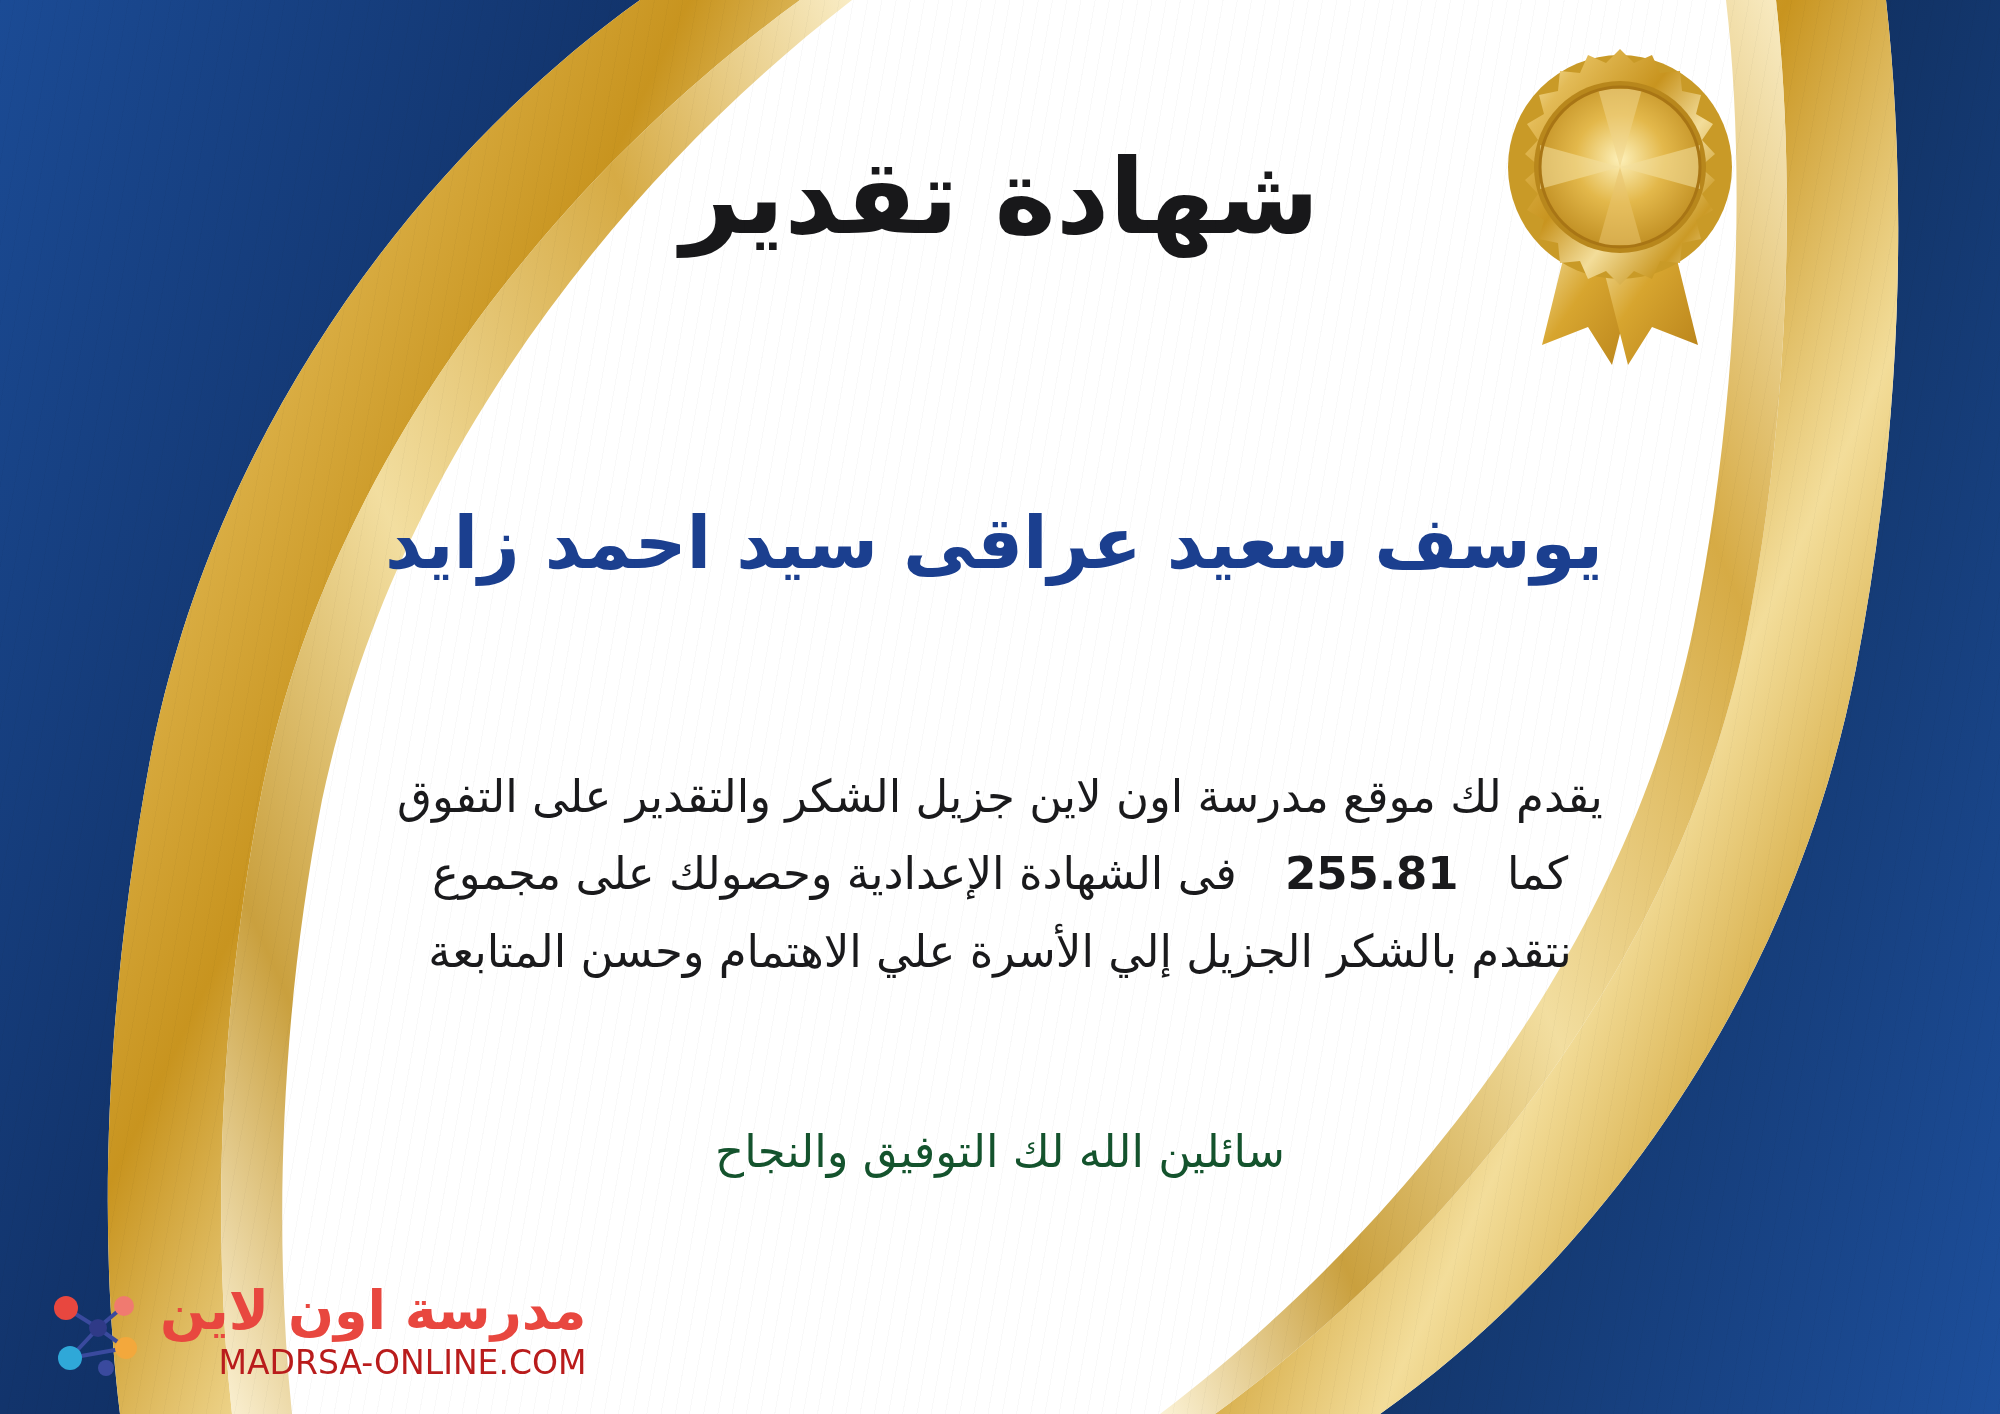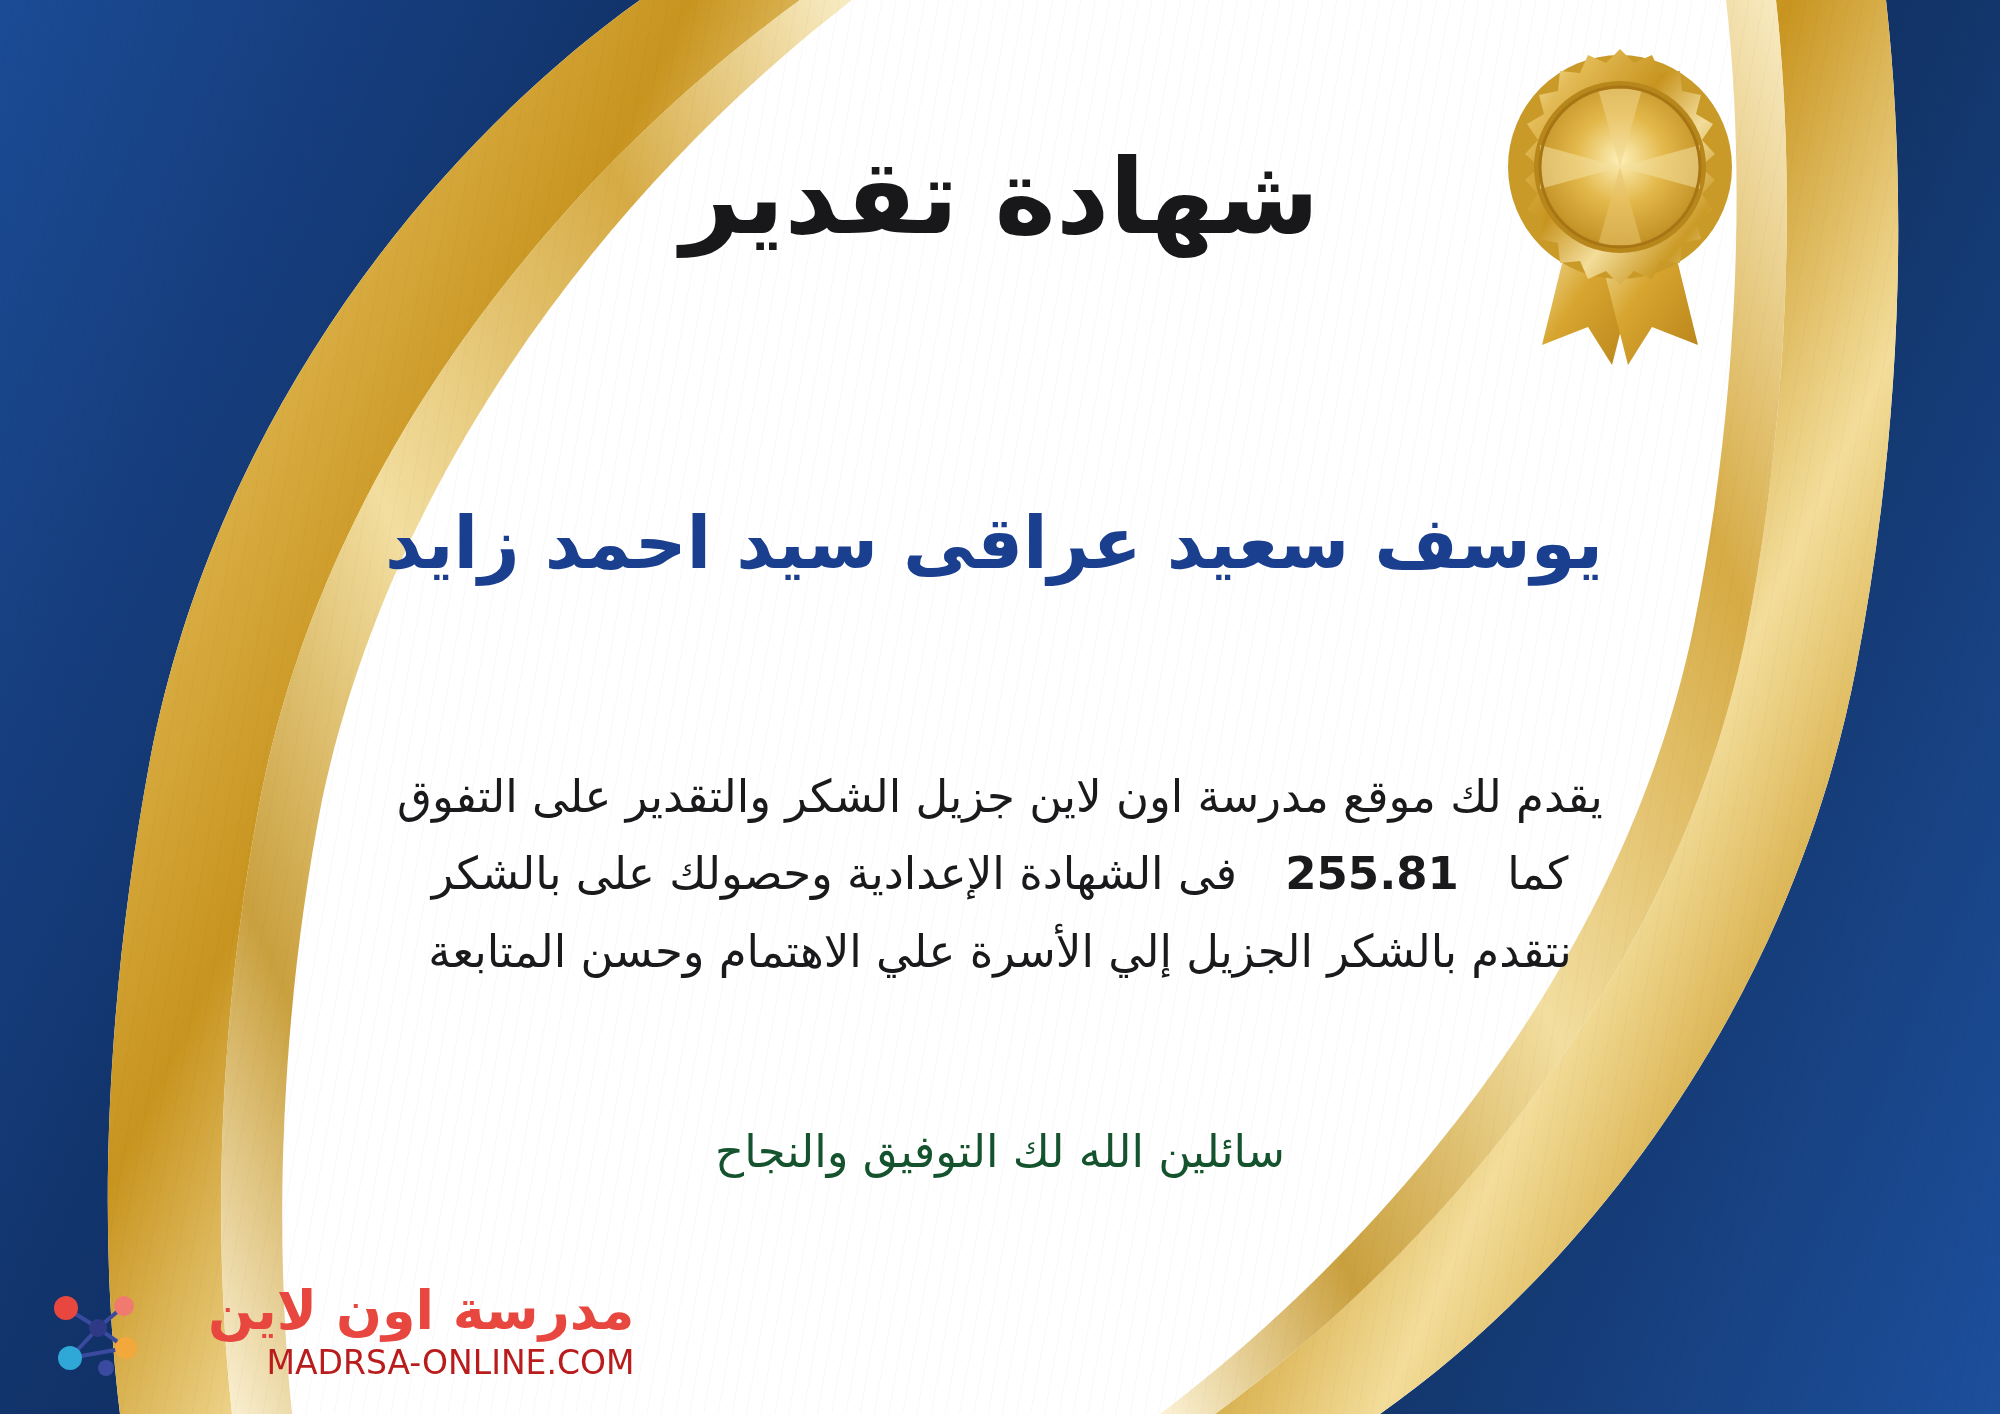--- a/index.html
+++ b/index.html
@@ -116,21 +116,20 @@
     display: flex;
     align-items: center;
     gap: 14px;
     direction: rtl;
   }
   .brand-text {
     display: flex;
     flex-direction: column;
     align-items: flex-start;
     line-height: 1;
-    margin-left: 48px;
   }
   .brand-ar {
     font-size: 54px;
     font-weight: bold;
     color: #e8473f;
     letter-spacing: -1px;
   }
   .brand-url {
     font-size: 33px;
     font-weight: normal;
@@ -247,21 +246,21 @@
 
     <div class="cert-title">شهادة تقدير</div>
 
     <div class="recipient-name">يوسف سعيد عراقى سيد احمد زايد</div>
 
     <div class="body-block">
       <span class="body-line">يقدم لك موقع مدرسة اون لاين جزيل الشكر  والتقدير على التفوق</span>
       <span class="body-line">
         <span>كما</span>
         <span class="score-value">255.81</span>
-        <span>فى الشهادة الإعدادية وحصولك على بالشكر</span>
+        <span>فى الشهادة الإعدادية وحصولك على مجموع</span>
       </span>
       <span class="body-line">نتقدم  بالشكر الجزيل إلي الأسرة علي الاهتمام وحسن المتابعة</span>
     </div>
 
     <div class="closing-line">سائلين الله لك التوفيق  والنجاح</div>
   </div>
 
   <div class="brand">
     <div class="brand-text">
       <span class="brand-ar">مدرسة اون لاين</span>

